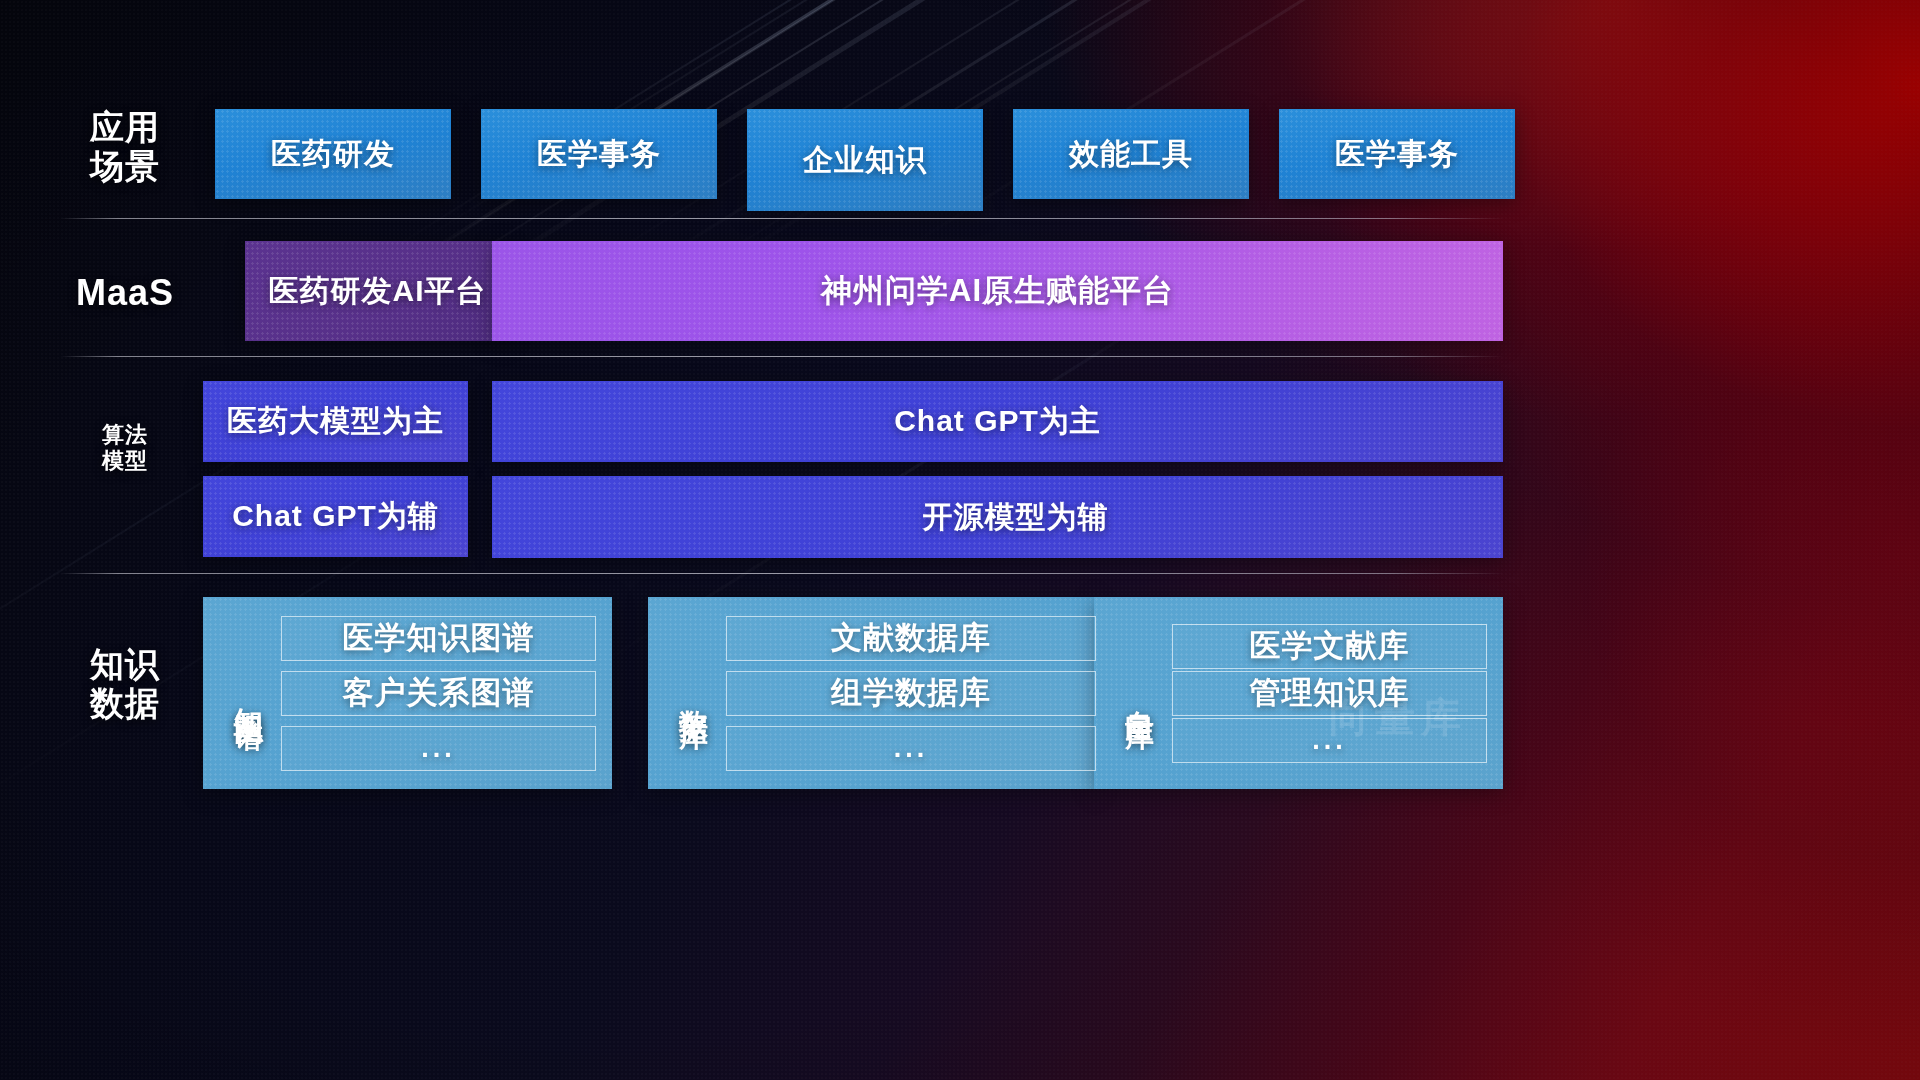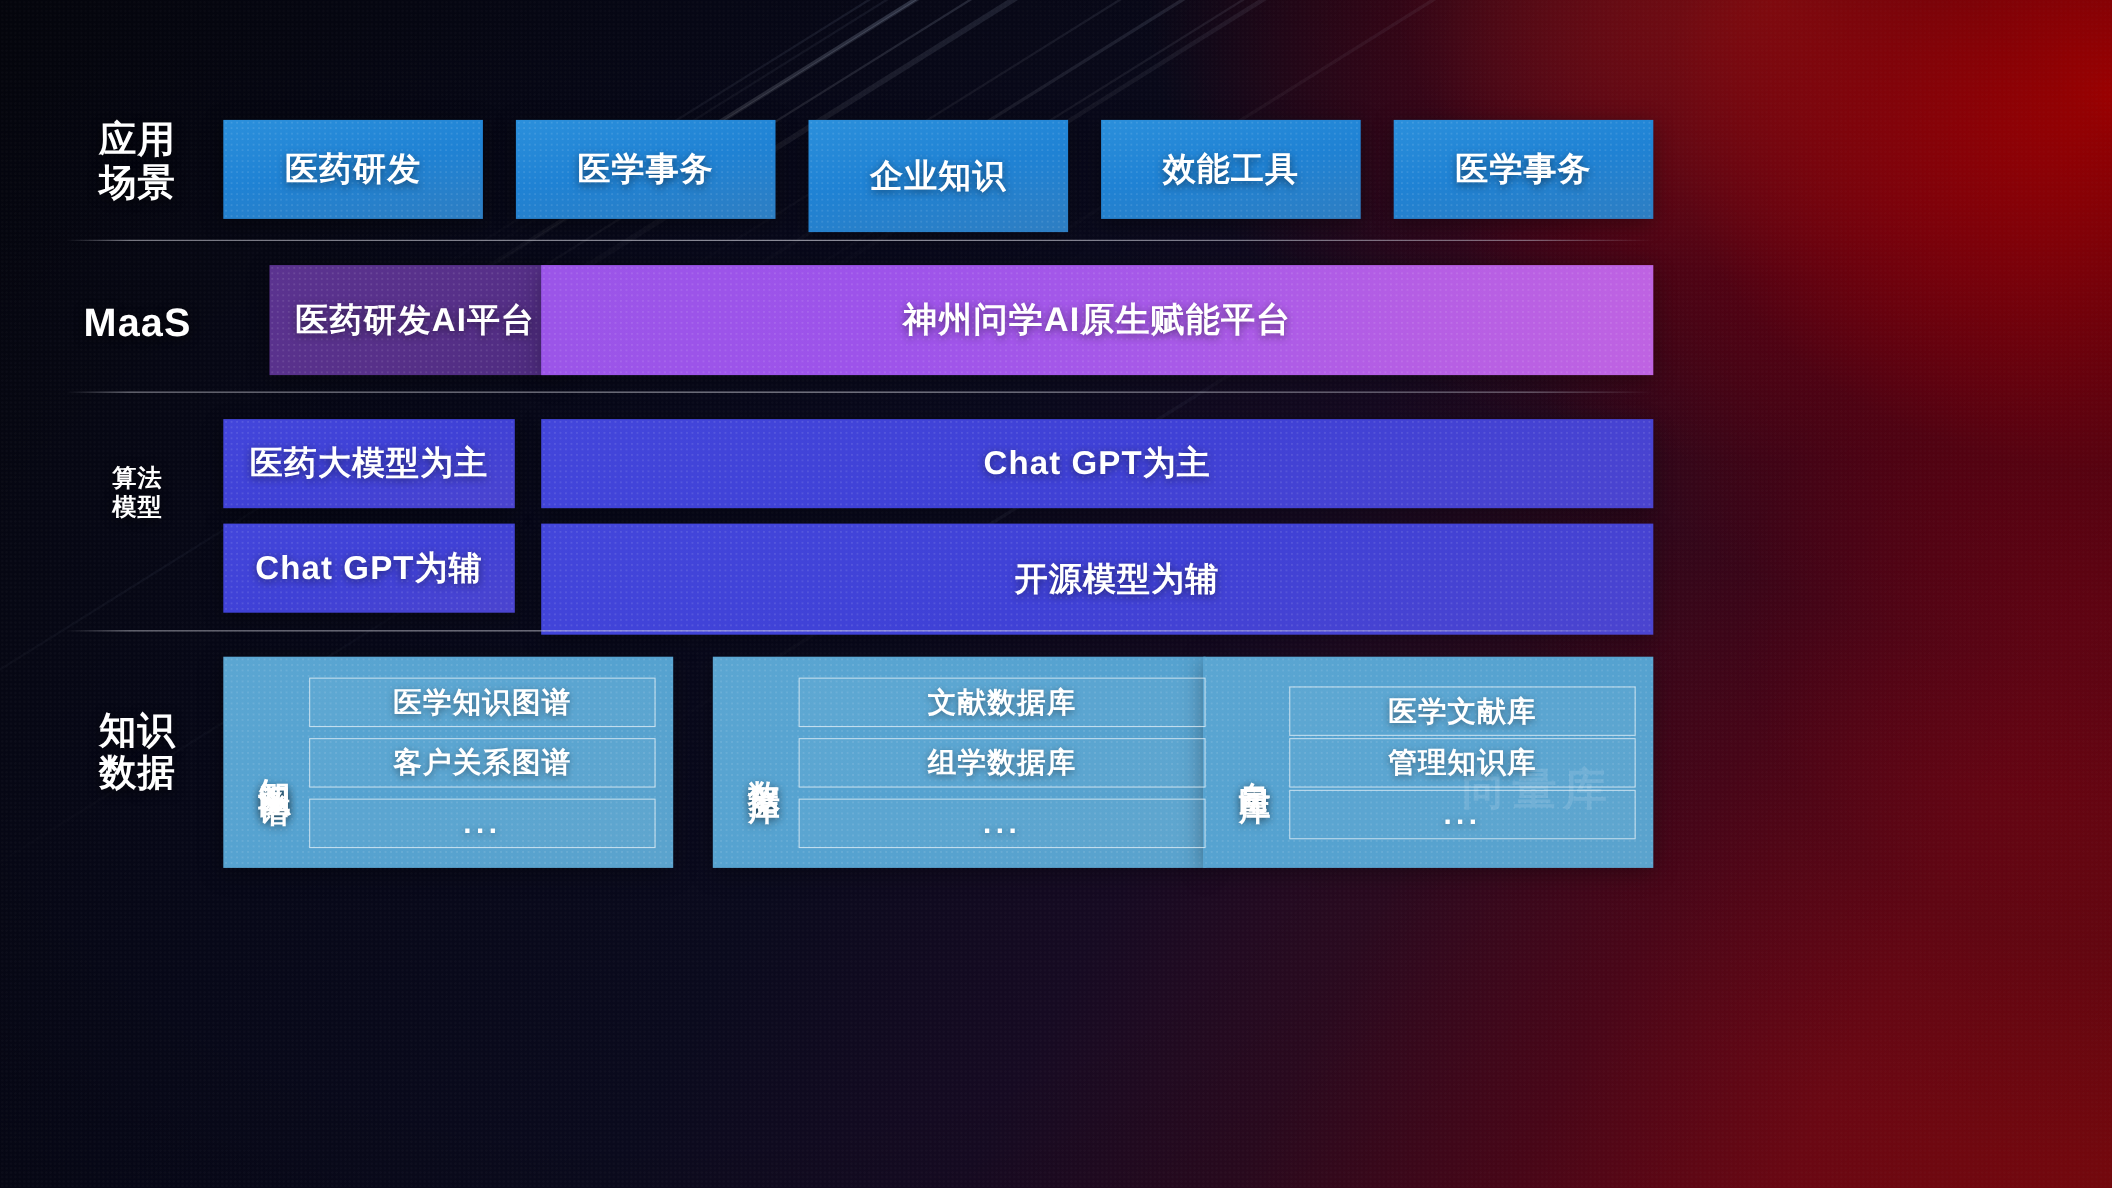--- a/index.html
+++ b/index.html
@@ -60,20 +60,21 @@
   }
   .dot-ov{position:absolute;inset:0;pointer-events:none;
     background-image:radial-gradient(rgba(255,255,255,.10) 1px, transparent 1.2px);
     background-size:5px 5px;}
   .box > span{position:relative;z-index:2;}
 
   .app-box{
     background:linear-gradient(170deg,#2b8fdb 0%,#1f82d4 48%,#2e7ec2 100%);
     font-size:30px;
     box-shadow:0 4px 18px rgba(0,0,0,.35);
+    margin-left:12px;
   }
   .maas-left{
     background:linear-gradient(140deg,#5b3390 0%,#573089 55%,#4d2b7e 100%);
     font-size:30px;
     box-shadow:0 4px 18px rgba(0,0,0,.35);
     margin-left:42px;
   }
   .maas-right{
     background:linear-gradient(100deg,#9b55e8 0%,#9d53ea 30%,#a85ae8 58%,#b55ee4 78%,#bf63e2 100%);
     font-size:31px;
@@ -97,21 +98,21 @@
     color:#fff;font-weight:700;font-size:29px;line-height:1.18;
     writing-mode:vertical-rl;text-orientation:upright;
     letter-spacing:4px;
     text-shadow:0 2px 8px rgba(0,0,0,.38);
     display:flex;align-items:center;justify-content:center;
   }
   .kcard .kitems{position:relative;z-index:2;display:flex;flex-direction:column;justify-content:center;}
   .kitem{
     display:flex;align-items:center;justify-content:center;
     border:1px solid rgba(255,255,255,.62);
-    color:#fff;font-weight:700;font-size:26px;letter-spacing:1px;
+    color:#fff;font-weight:700;font-size:31px;letter-spacing:1px;
     background:rgba(255,255,255,.035);
     text-shadow:0 2px 7px rgba(0,0,0,.38);
     box-sizing:border-box;
   }
   .kitem.ellipsis{font-size:27px;letter-spacing:4px;}
 
   
   .wm{
     position:absolute;z-index:1;color:rgba(255,255,255,.13);
     font-weight:700;font-size:40px;letter-spacing:6px;
@@ -191,21 +192,21 @@
       <span>医药大模型为主</span>
     </div>
     <div class="box algo-box" style="left:492px;top:381px;width:1011px;height:81px;">
       <div class="dot-ov"></div>
       <span>Chat GPT为主</span>
     </div>
     <div class="box algo-box" style="left:203px;top:476px;width:265px;height:81px;">
       <div class="dot-ov"></div>
       <span>Chat GPT为辅</span>
     </div>
-    <div class="box algo-box" style="left:492px;top:476px;width:1011px;height:101px;padding-left:36px;">
+    <div class="box algo-box" style="left:492px;top:476px;width:1011px;height:82px;padding-left:36px;">
       <div class="dot-ov"></div>
       <span>开源模型为辅</span>
     </div>
 
     <div class="divider" style="left:60px;top:573px;width:1444px;"></div>
 
     <div class="rowlabel" style="left:60px;top:645px;width:130px;font-size:34px;">知识
 数据</div>
 
     <div class="kcard" style="left:203px;top:597px;width:409px;height:192px;padding:13px 16px 13px 14px;">

